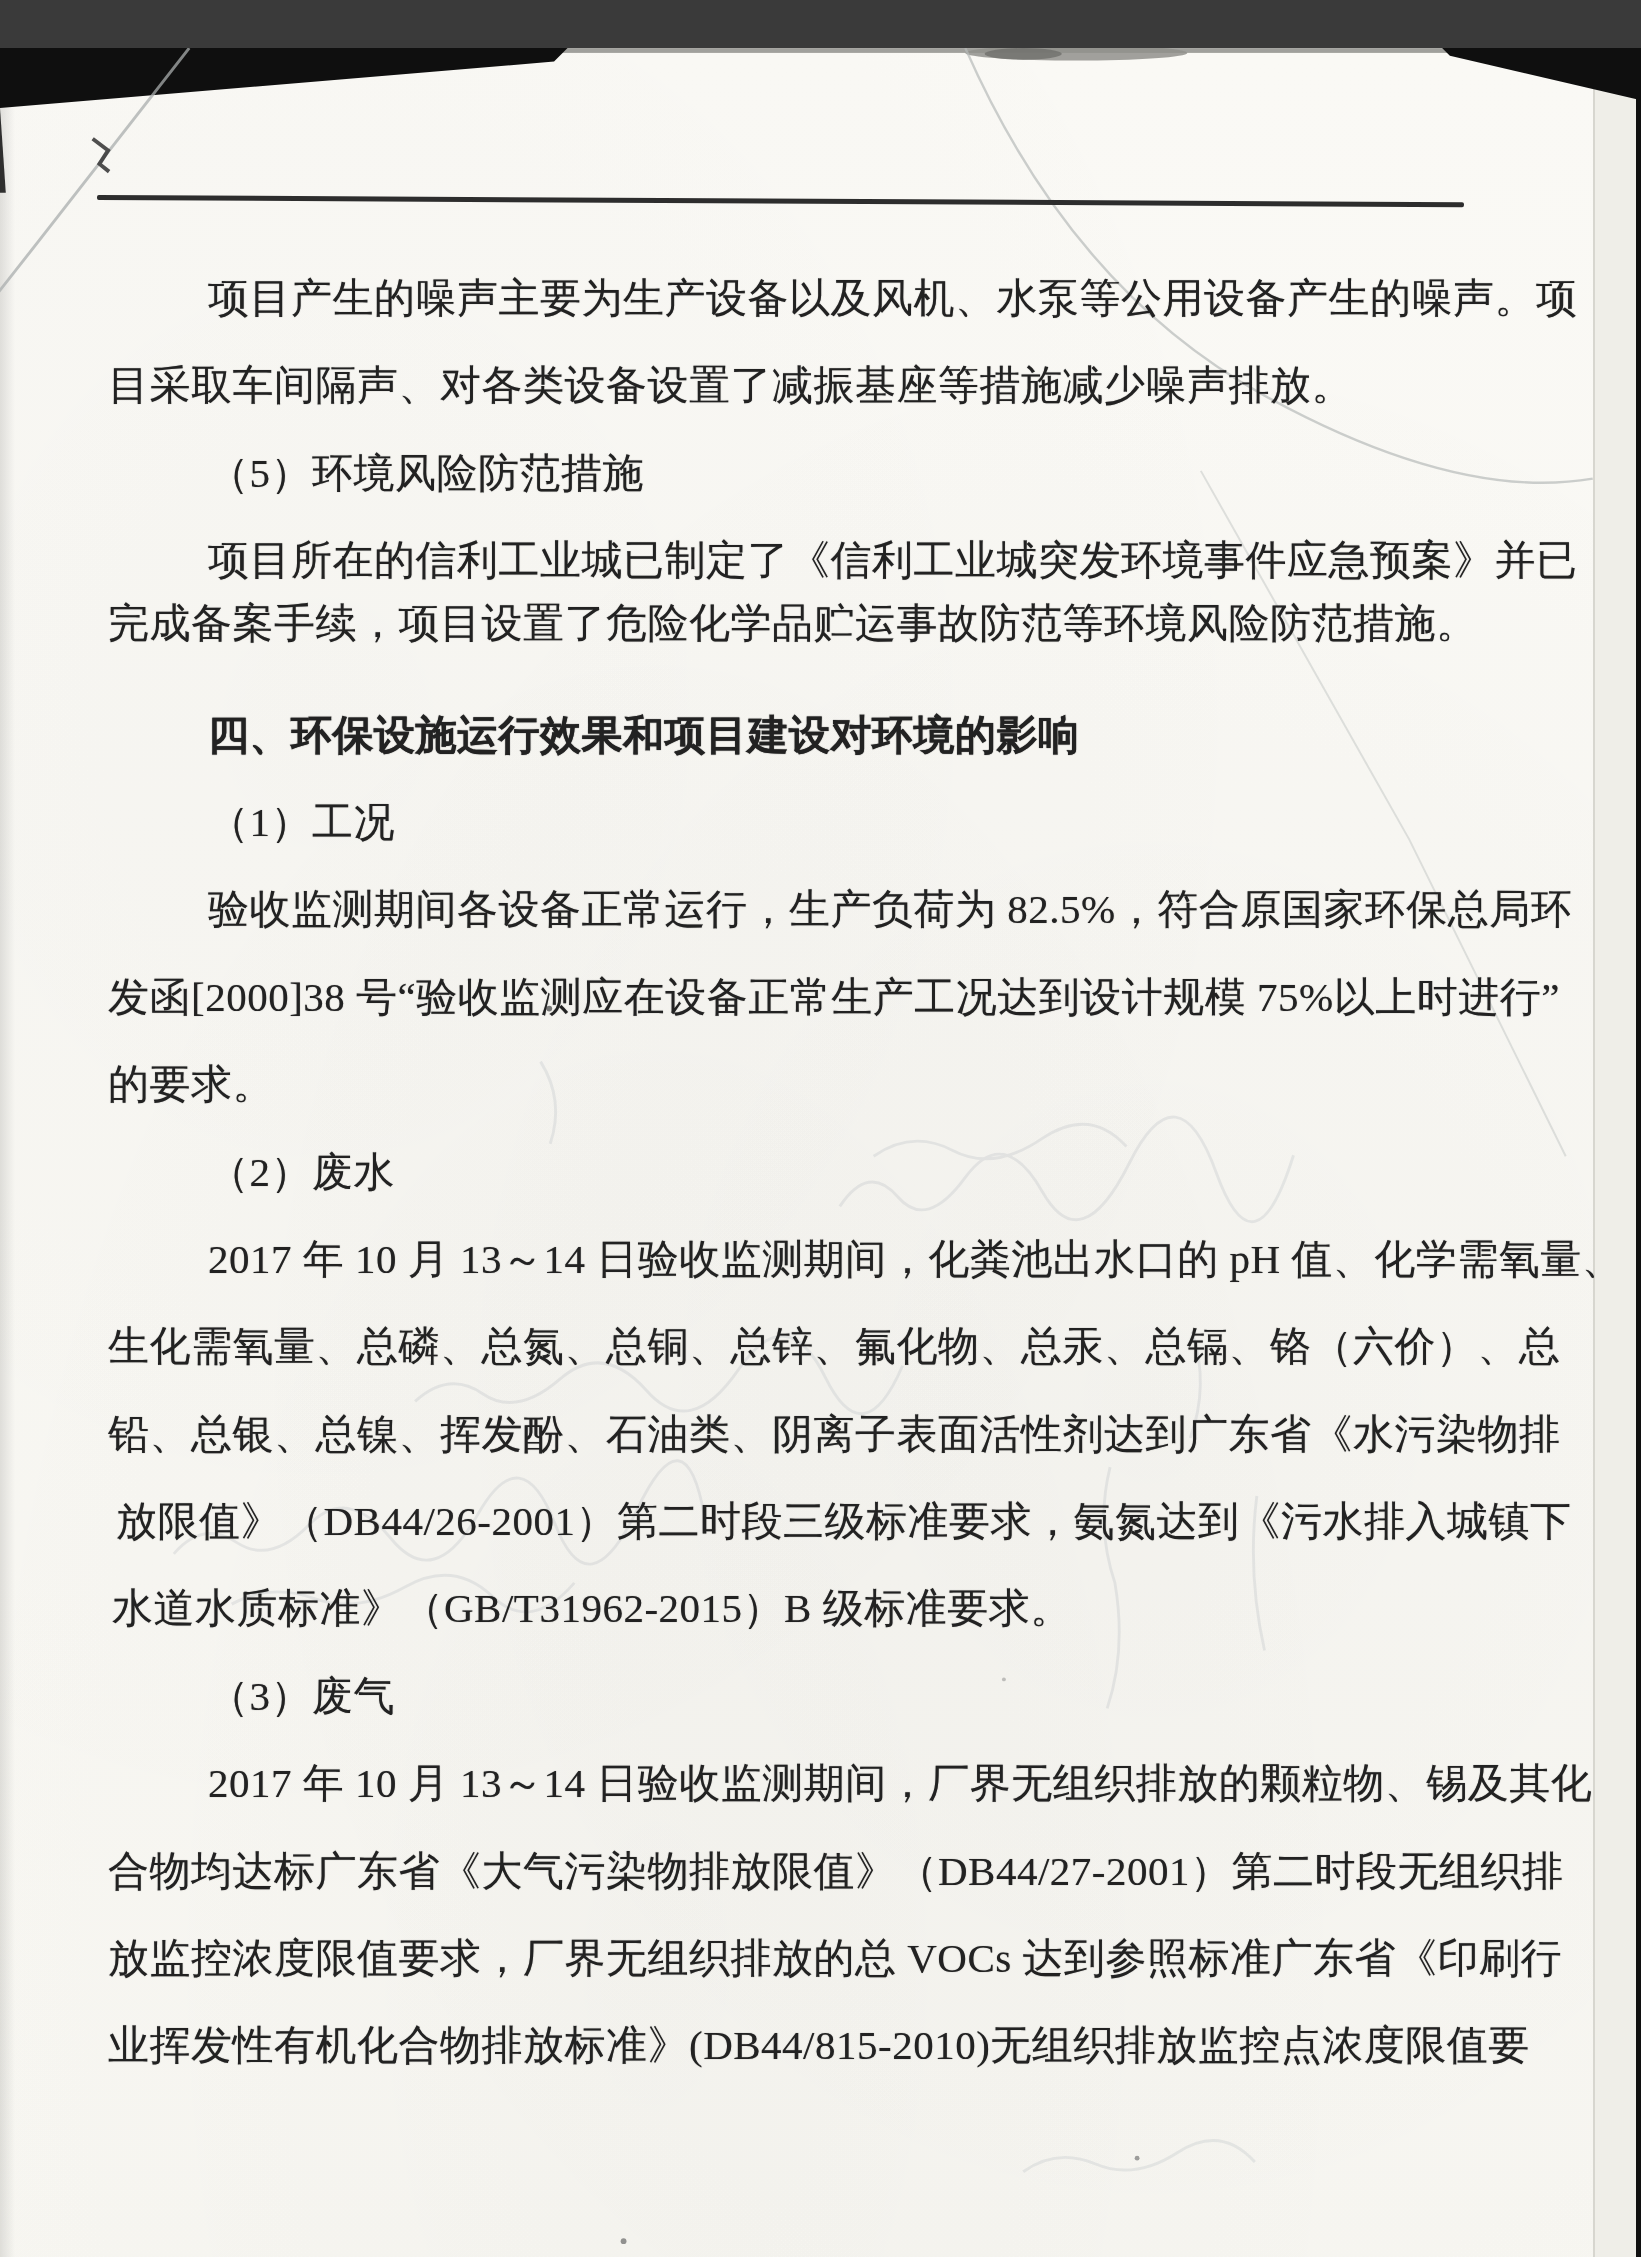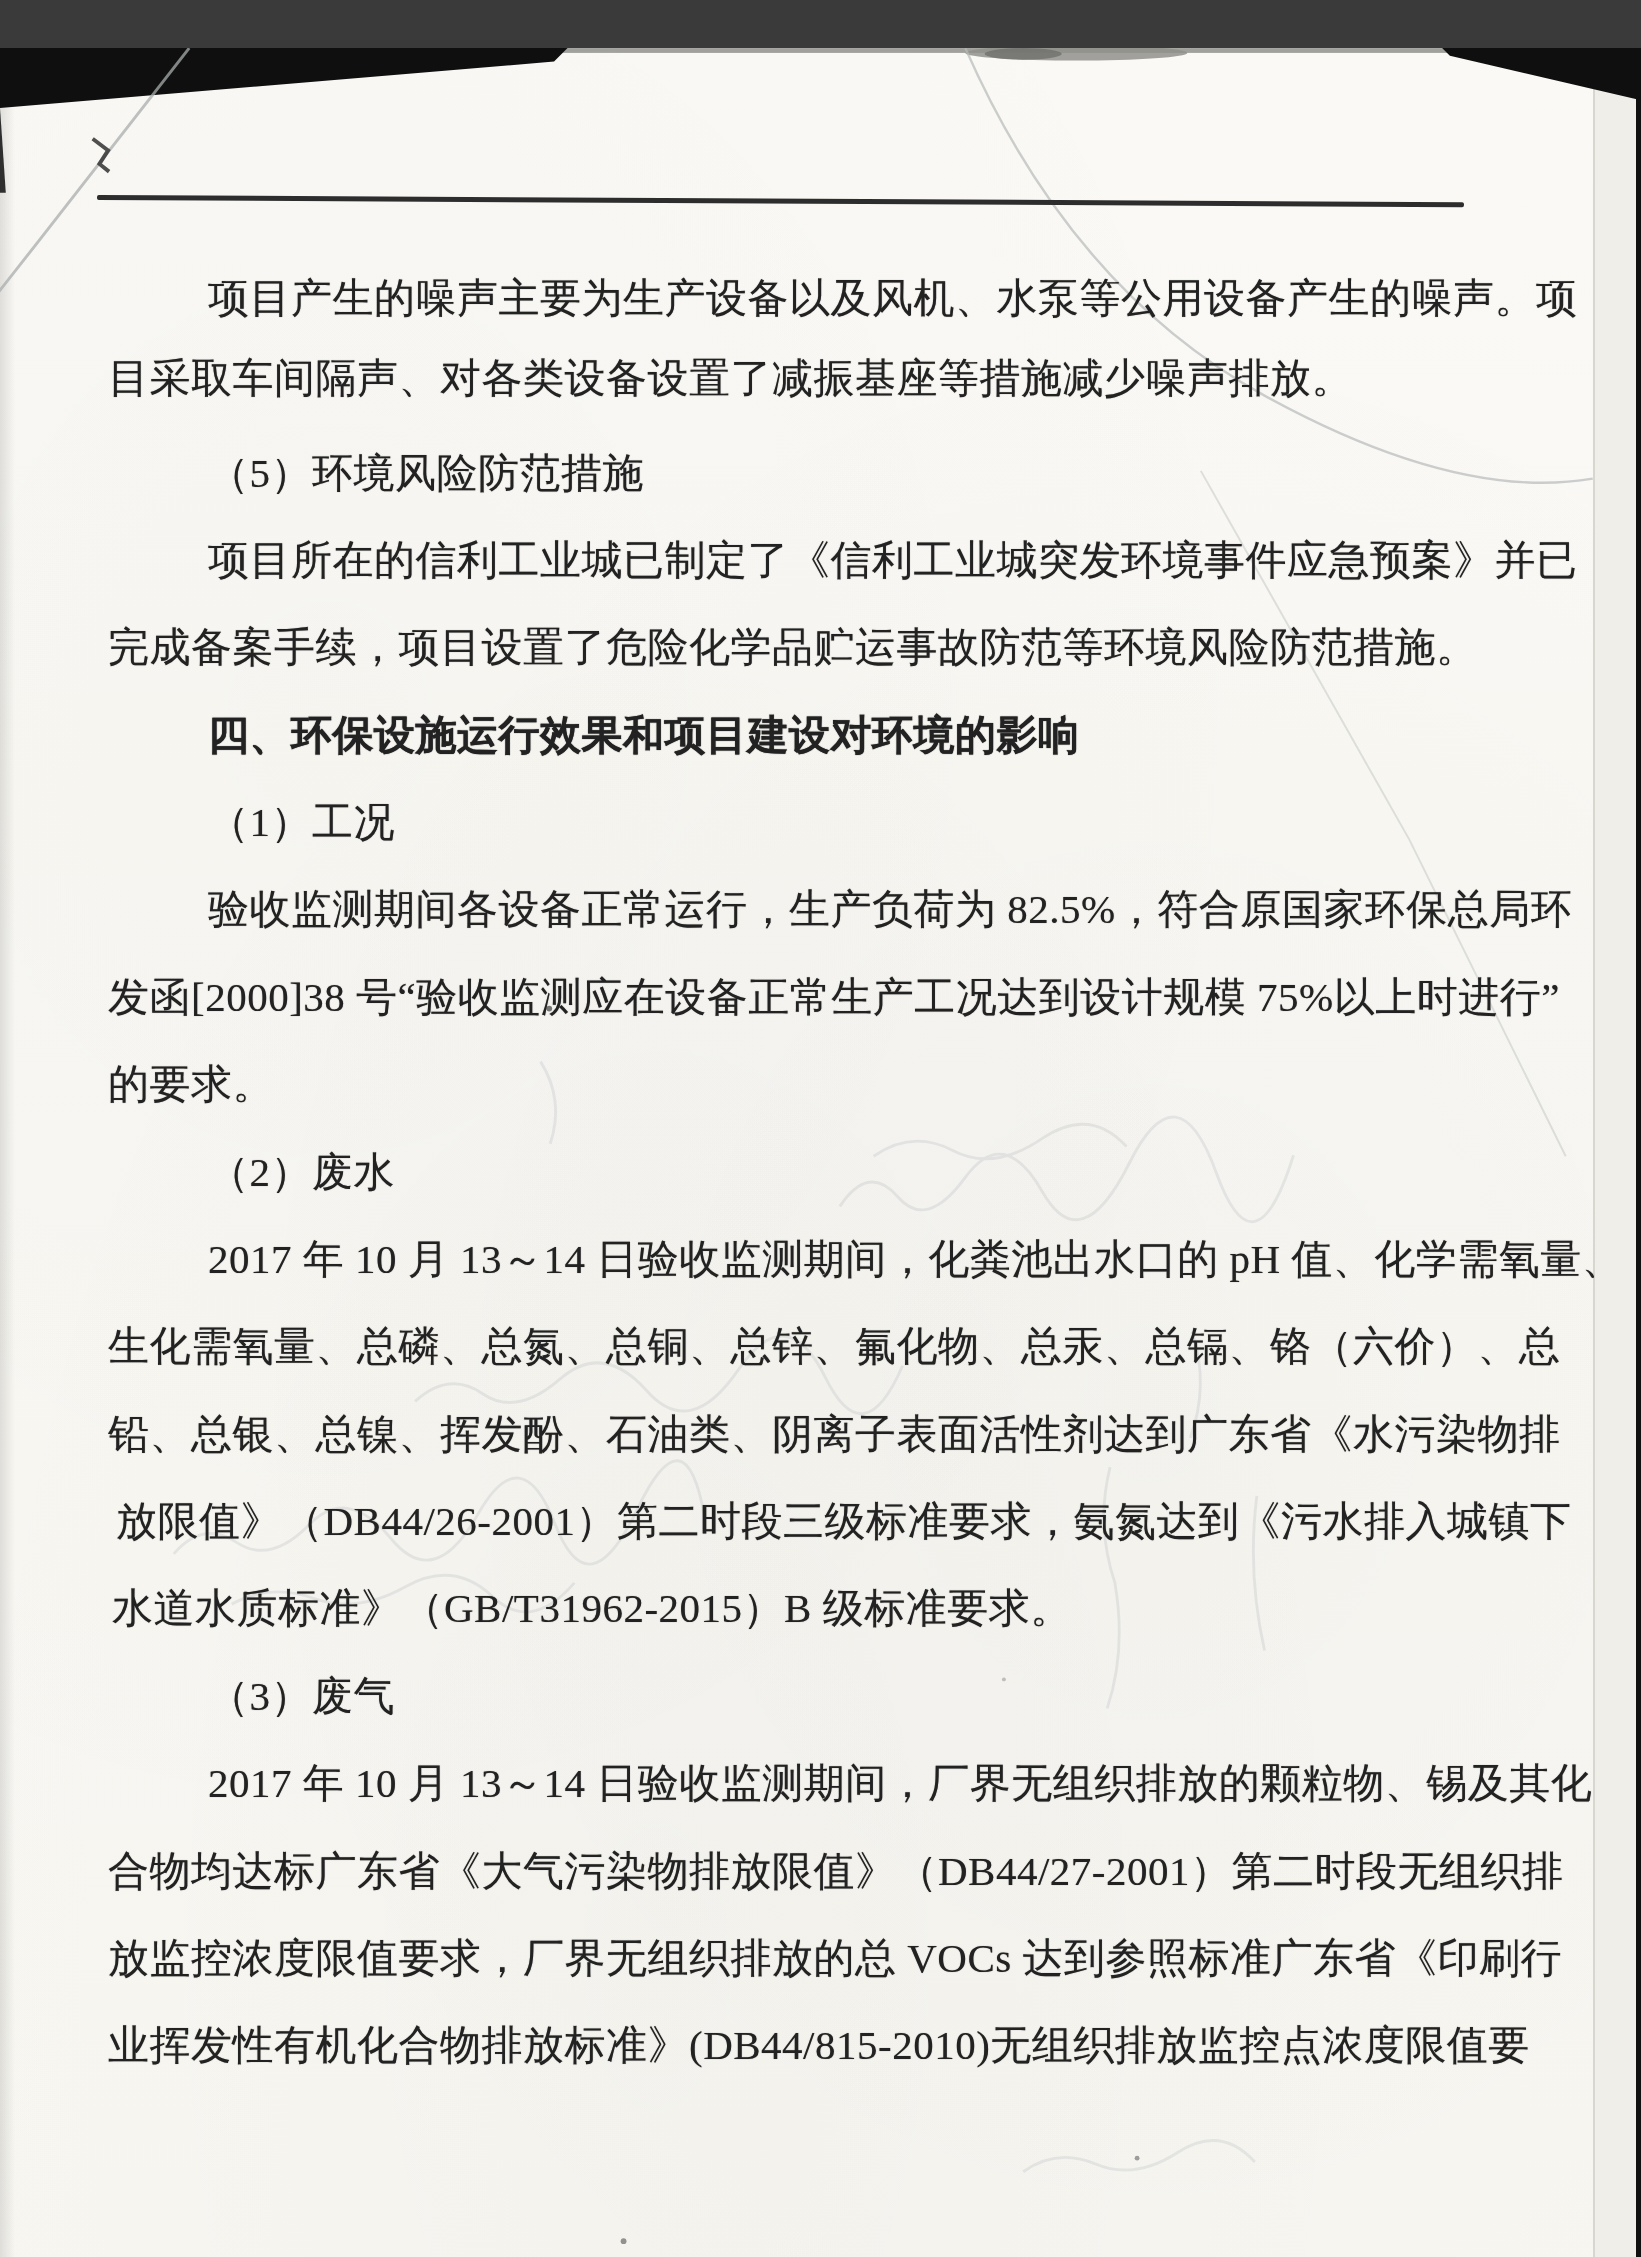--- a/index.html
+++ b/index.html
@@ -78,24 +78,24 @@
 
     <circle cx="569" cy="995" r="3" fill="#555" opacity="0.8"></circle>
     <circle cx="646" cy="2272" r="3" fill="#666" opacity="0.7"></circle>
     <circle cx="1178" cy="2186" r="2.5" fill="#777" opacity="0.7"></circle>
     <circle cx="1040" cy="1690" r="2" fill="#888" opacity="0.5"></circle>
   </svg>
 
   <div id="rule" style="background: rgb(45, 45, 45);"></div>
   <div id="lines">
       <div class="line" style="top: 230px; left: 208px;">项目产生的噪声主要为生产设备以及风机、水泵等公用设备产生的噪声。项</div>
-      <div class="line" style="top: 310px; left: 108px;">目采取车间隔声、对各类设备设置了减振基座等措施减少噪声排放。</div>
+      <div class="line" style="top: 317px; left: 108px;">目采取车间隔声、对各类设备设置了减振基座等措施减少噪声排放。</div>
       <div class="line" style="top: 405px; left: 208px;">（5）环境风险防范措施</div>
       <div class="line" style="top: 492px; left: 208px;">项目所在的信利工业城已制定了《信利工业城突发环境事件应急预案》并已</div>
-      <div class="line" style="top: 579px; left: 108px;">完成备案手续，项目设置了危险化学品贮运事故防范等环境风险防范措施。</div>
+      <div class="line" style="top: 555px; left: 108px;">完成备案手续，项目设置了危险化学品贮运事故防范等环境风险防范措施。</div>
       <div class="line bold" style="top: 667px; left: 208px;">四、环保设施运行效果和项目建设对环境的影响</div>
       <div class="line" style="top: 754px; left: 208px;">（1）工况</div>
       <div class="line" style="top: 841px; left: 208px;">验收监测期间各设备正常运行，生产负荷为 82.5%，符合原国家环保总局环</div>
       <div class="line" style="top: 929px; left: 108px;">发函[2000]38 号“验收监测应在设备正常生产工况达到设计规模 75%以上时进行”</div>
       <div class="line" style="top: 1016px; left: 108px;">的要求。</div>
       <div class="line" style="top: 1104px; left: 208px; text-align: center;">（2）废水</div>
       <div class="line" style="top: 1191px; left: 208px;">2017 年 10 月 13～14 日验收监测期间，化粪池出水口的 pH 值、化学需氧量、</div>
       <div class="line" style="top: 1278px; left: 108px;">生化需氧量、总磷、总氮、总铜、总锌、氟化物、总汞、总镉、铬（六价）、总</div>
       <div class="line" style="top: 1366px; left: 108px;">铅、总银、总镍、挥发酚、石油类、阴离子表面活性剂达到广东省《水污染物排</div>
       <div class="line" style="top: 1453px; left: 116px;">放限值》（DB44/26-2001）第二时段三级标准要求，氨氮达到《污水排入城镇下</div>

